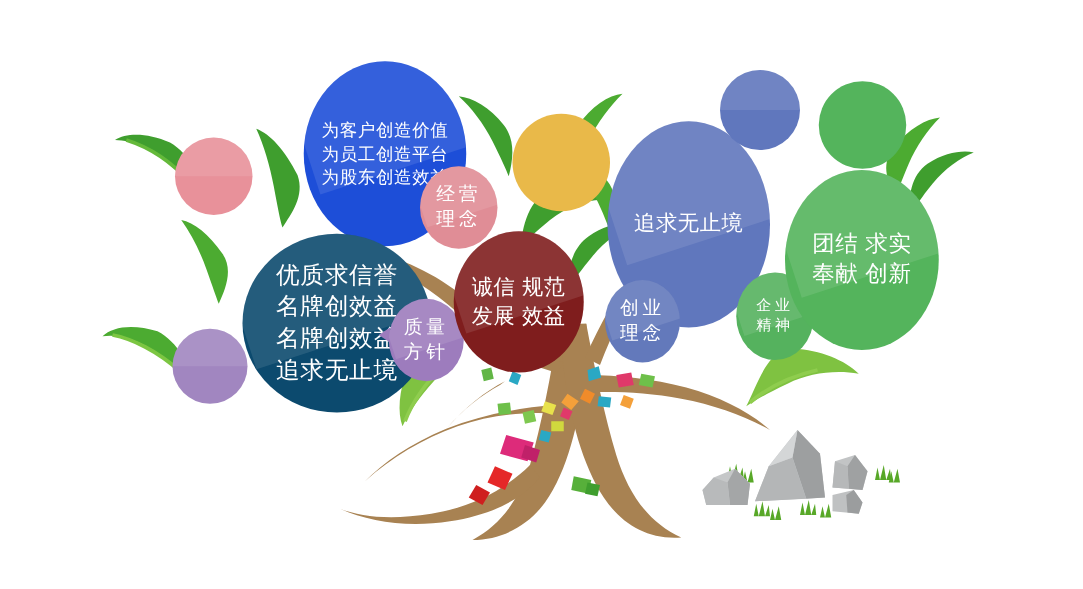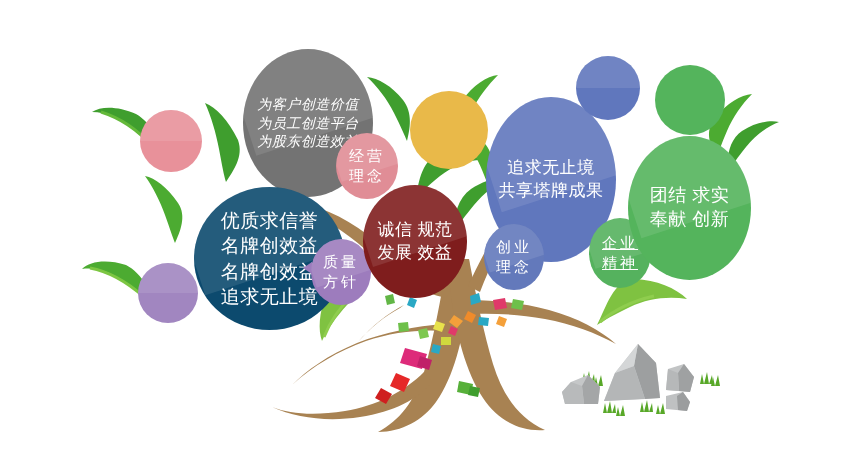--- a/index.html
+++ b/index.html
@@ -49,38 +49,38 @@
     position: absolute;
     left: -10%;
     top: -40%;
     width: 140%;
     height: 95%;
     background: rgba(255,255,255,0.10);
     transform: rotate(-18deg);
   }
 
   
-  #b-pink-main   { left: 243px; top: 49px;  width: 130px; height: 148px; background:#737373;
-                   font-size: 14px; letter-spacing: .5px; font-style: italic; }
+  #b-pink-main   { left: 243px; top: 49px;  width: 130px; height: 148px; background:#1d4ed8;
+                   font-size: 14px; letter-spacing: .5px; }
   #b-pink-label  { left: 336px; top: 133px; width: 62px;  height: 66px;  background:#e08d96;
                    font-size: 15px; letter-spacing: 3px; }
   #b-purple-main { left: 194px; top: 187px; width: 151px; height: 143px; background:#0c4a6e;
                    font-size: 19px; letter-spacing: .5px; }
   #b-purple-label{ left: 311px; top: 239px; width: 60px;  height: 66px;  background:#9d7cbd;
                    font-size: 15px; letter-spacing: 3px; }
   #b-yellow-main { left: 363px; top: 185px; width: 104px; height: 113px; background:#7f1d1d;
                    font-size: 17px; letter-spacing: .5px; }
   #b-blue-main   { left: 486px; top: 97px;  width: 130px; height: 165px; background:#6077bd;
                    font-size: 17px; letter-spacing: .5px; }
   #b-blue-label  { left: 484px; top: 224px; width: 60px;  height: 66px;  background:#6379bb;
                    font-size: 15px; letter-spacing: 3px; justify-content: center; }
   #b-green-main  { left: 628px; top: 136px; width: 123px; height: 144px; background:#54b45c;
                    font-size: 18px; letter-spacing: .5px; }
   #b-green-label { left: 589px; top: 218px; width: 62px;  height: 70px;  background:#55b25e;
-                   font-size: 15px; letter-spacing: 3px; text-decoration: underline; }
+                   font-size: 12px; letter-spacing: 3px; }
 
   .pointer {
     position: absolute;
     width: 0; height: 0;
     border-top: 6px solid transparent;
     border-bottom: 6px solid transparent;
   }
   #ptr-purple { left: 303px; top: 262px; border-right: 9px solid #9d7cbd; }
 </style>
 </head>
@@ -257,21 +257,20 @@
   </div>
 
   <div class="bubble" id="b-yellow-main">
     <span class="ln">诚信 规范</span>
     <span class="ln">发展 效益</span>
     <span class="sheen" style="left:0;top:0;right:0;bottom:0;"></span>
   </div>
 
   <div class="bubble" id="b-blue-main">
     <span class="ln">追求无止境</span>
-    <span class="ln">共享塔牌成果</span>
     <span class="sheen" style="left:0;top:0;right:0;bottom:0;"></span>
   </div>
 
   <div class="bubble" id="b-blue-label">
     <span class="ln">创业</span>
     <span class="ln">理念</span>
     <span class="sheen" style="left:0;top:0;right:0;bottom:0;"></span>
   </div>
 
   <div class="bubble" id="b-green-label">

